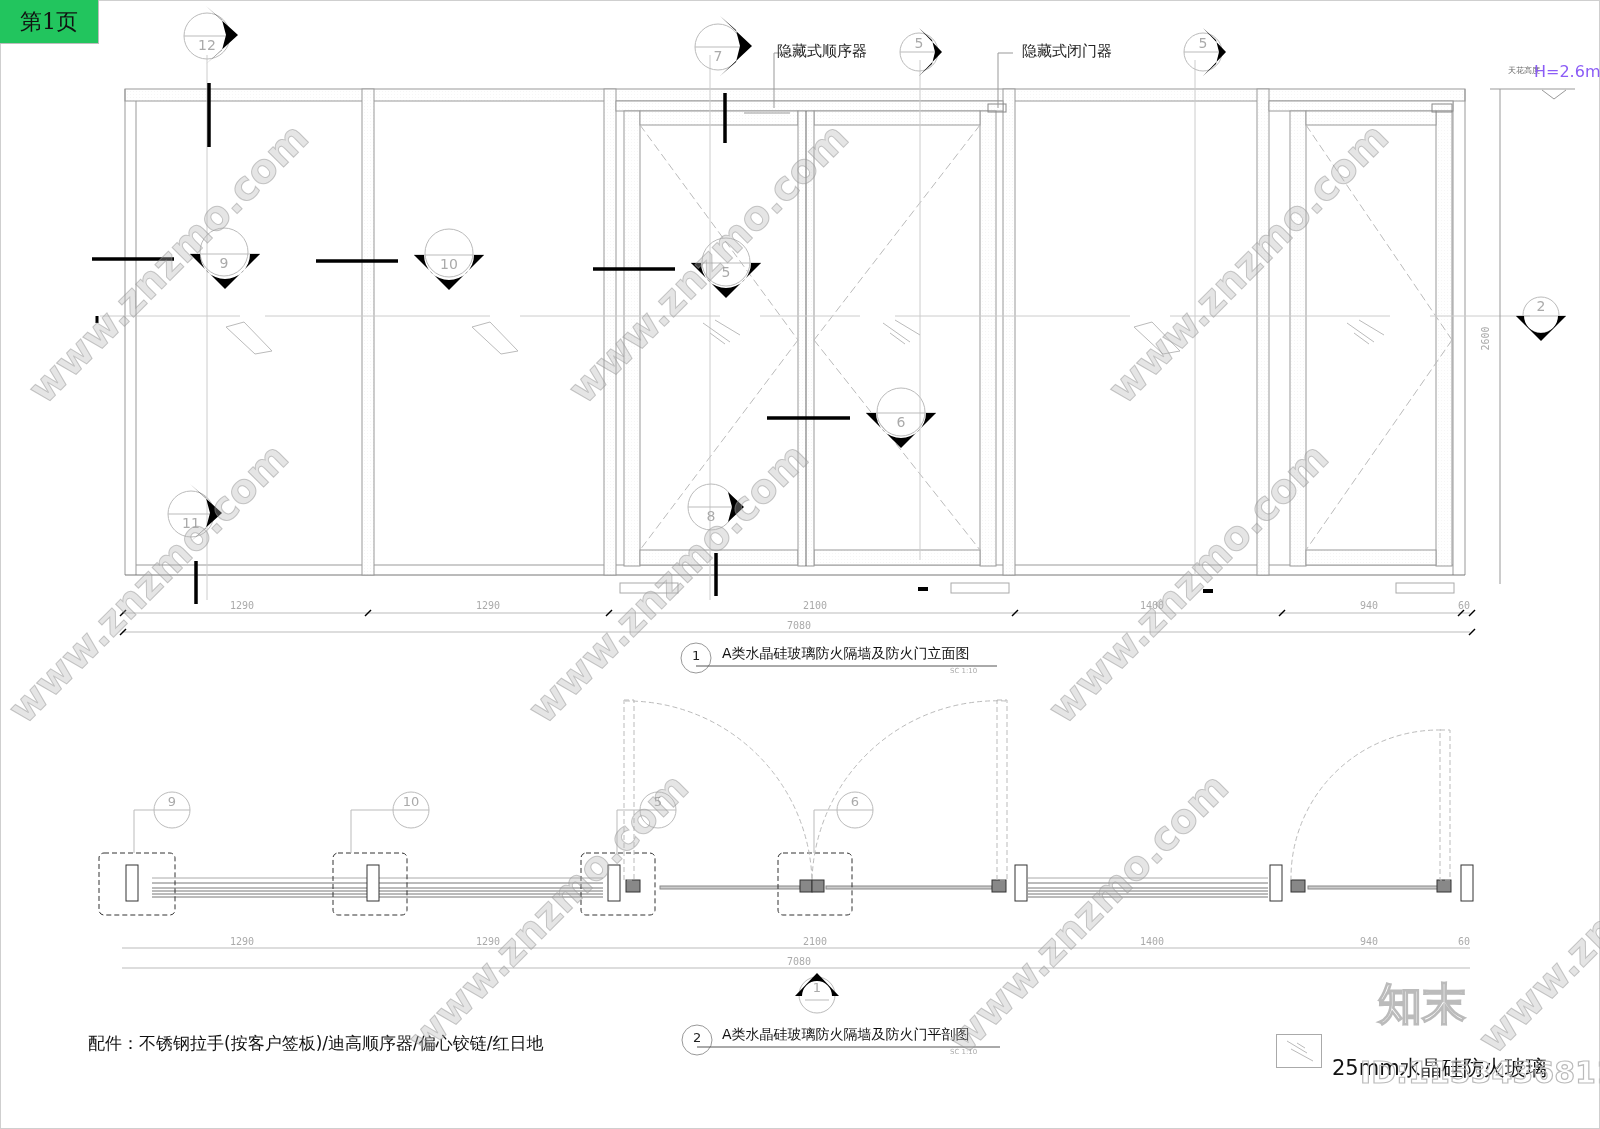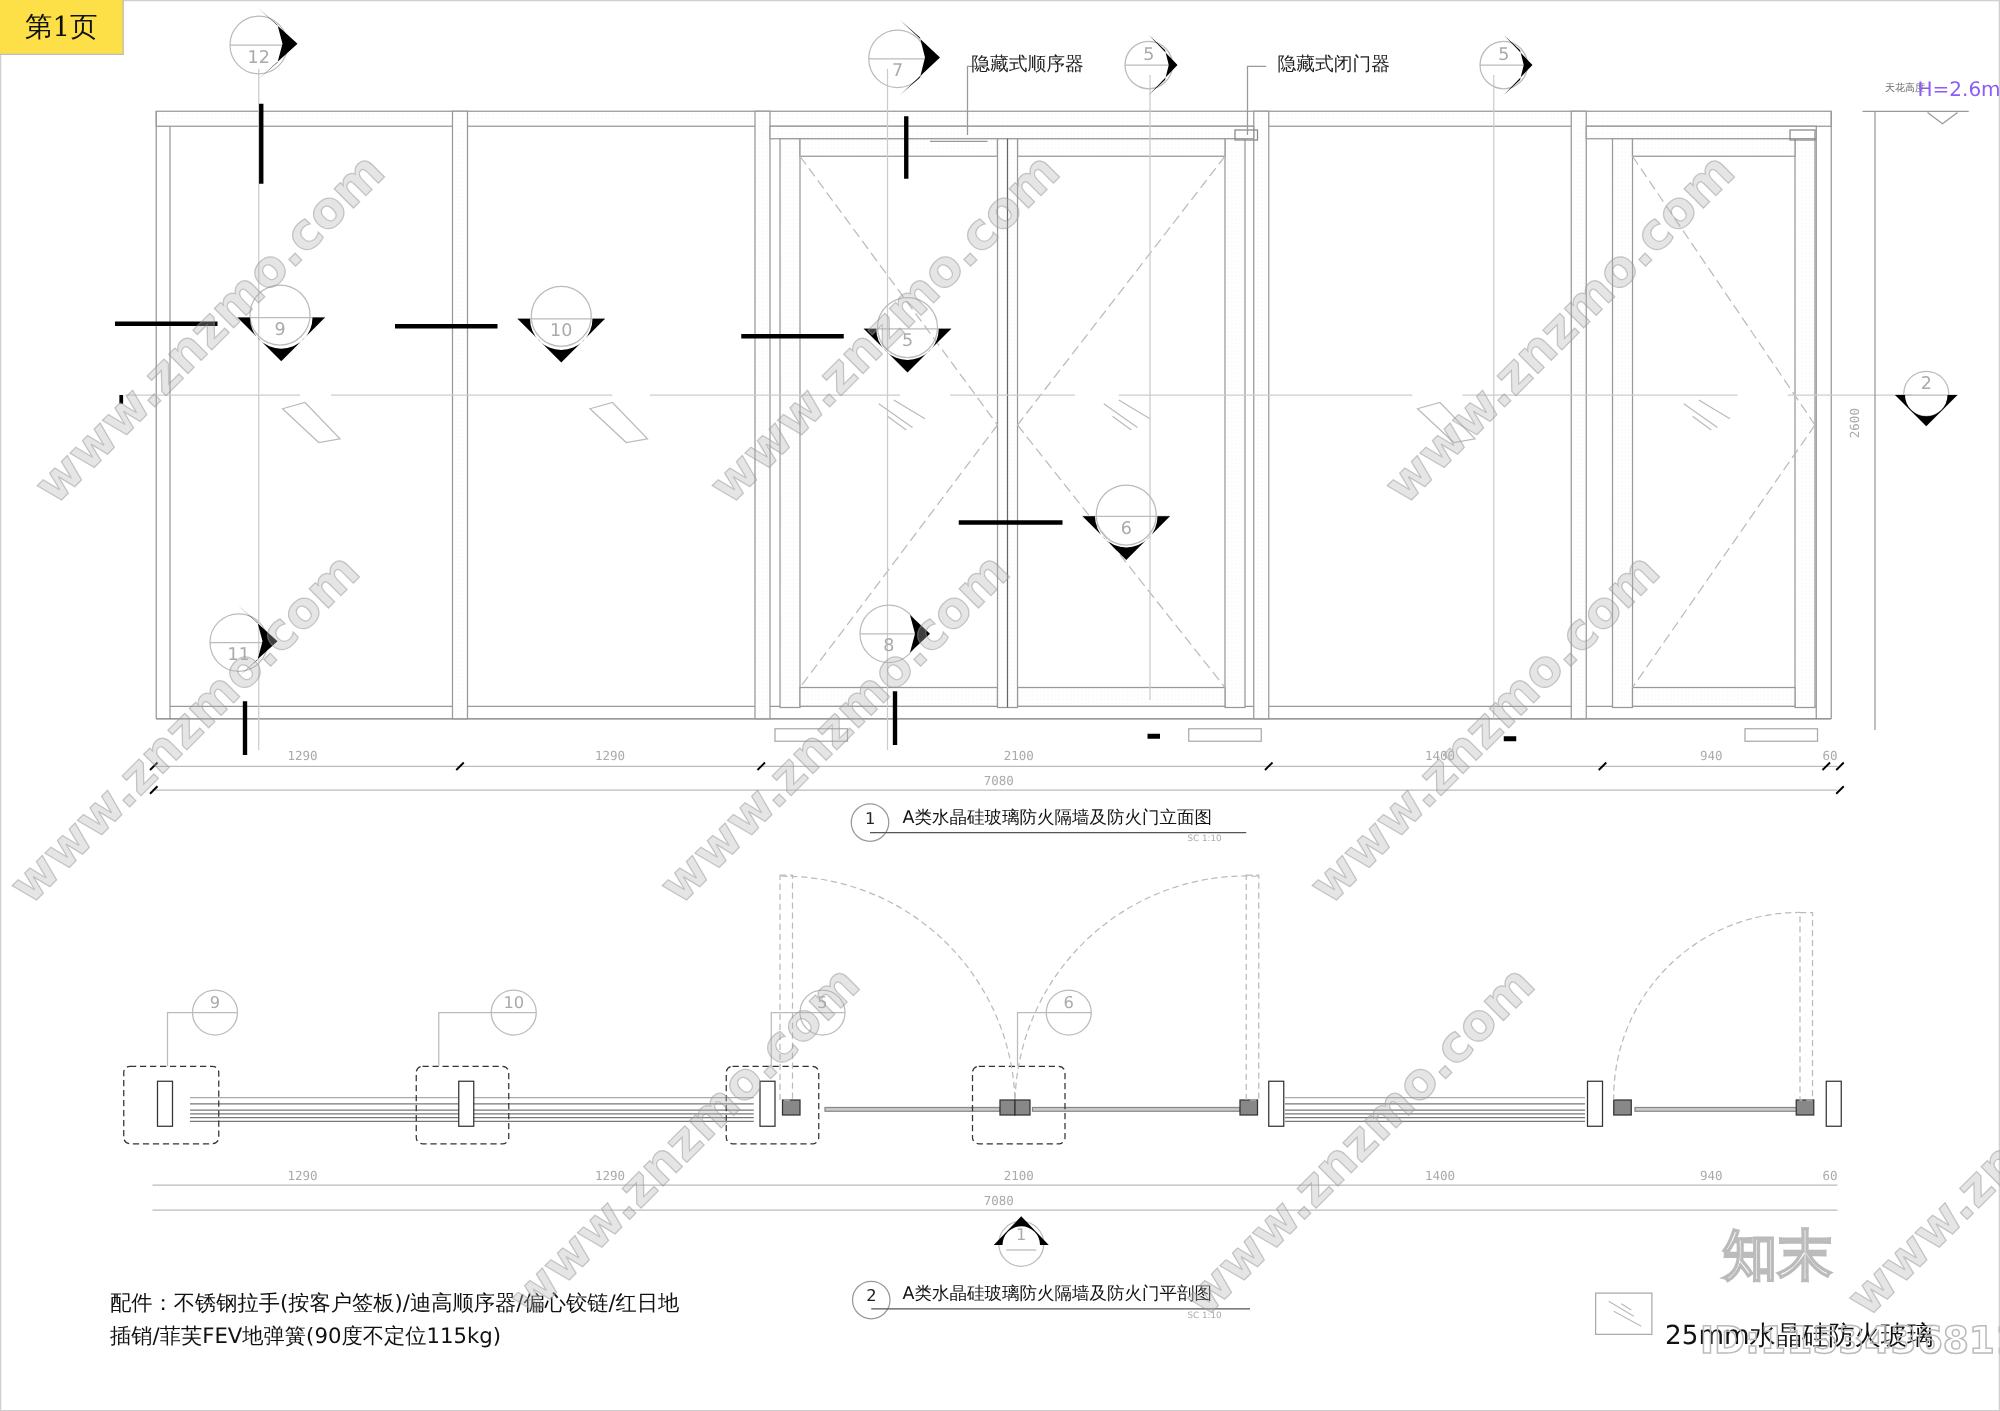--- a/index.html
+++ b/index.html
@@ -1,18 +1,18 @@
 <!DOCTYPE html>
 <html><head>
 <meta charset="utf-8">
 <style>
   html,body{margin:0;padding:0;background:#fff;}
   body{width:1600px;height:1129px;position:relative;overflow:hidden;font-family:"DejaVu Sans","Liberation Sans",sans-serif;}
   .page{position:absolute;left:0;top:0;width:1600px;height:1129px;border:1px solid #cfcfcf;box-sizing:border-box;}
-  .page-tab{position:absolute;left:0;top:0;width:98px;height:43px;border:1px solid #bdbdbd;border-left:none;border-top:none;background:#fde047;
+  .page-tab{position:absolute;left:0;top:0;width:98px;height:43px;border:1px solid #bdbdbd;border-left:none;border-top:none;background:#22c55e;
     font-family:"DejaVu Serif","Liberation Serif",serif;font-size:22px;color:#111;display:flex;align-items:center;justify-content:center;}
   svg.drawing{position:absolute;left:0;top:0;}
   .label{position:absolute;color:#222;font-size:15px;white-space:nowrap;}
   .notes{position:absolute;left:40px;top:1030px;font-size:17px;color:#111;line-height:26px;}
   .notes div{white-space:nowrap;margin-left:48px;}
   .legend{position:absolute;left:1276px;top:1020px;}
   .legend-row{display:flex;align-items:center;margin-bottom:22px;}
   .legend-swatch{width:44px;height:32px;border:1px solid #aaa;margin-right:10px;position:relative;}
   .legend-text{font-size:21px;color:#111;white-space:nowrap;margin-top:34px;}
   .title-block{position:absolute;font-size:14px;color:#111;white-space:nowrap;}
@@ -349,21 +349,20 @@
 <div class="label dim" style="left:1360px;top:936px;font-size:10px;color:#aaa;">940</div>
 <div class="label dim" style="left:1458px;top:936px;font-size:10px;color:#aaa;">60</div>
 <div class="label dim" style="left:787px;top:956px;font-size:10px;color:#aaa;">7080</div>
 
 <div class="label" style="left:693px;top:1030px;font-size:13px;">2</div>
 <div class="title-block" style="left:722px;top:1026px;">A类水晶硅玻璃防火隔墙及防火门平剖图</div>
 <div class="label" style="left:950px;top:1048px;font-size:7px;color:#aaa;">SC  1:10</div>
 
 <div class="notes">
   <div>配件：不锈钢拉手(按客户签板)/迪高顺序器/偏心铰链/红日地</div>
-  <div>插销/菲芙FEV地弹簧(90度不定位115kg)</div>
 </div>
 
 <div class="legend">
   <div class="legend-row">
     <div class="legend-swatch">
       <svg width="44" height="32">
           <line x1="10" y1="6" x2="30" y2="18" stroke="#bbb"></line>
           <line x1="14" y1="14" x2="36" y2="26" stroke="#bbb"></line>
           <line x1="20" y1="8" x2="28" y2="13" stroke="#bbb"></line>
         </svg>

